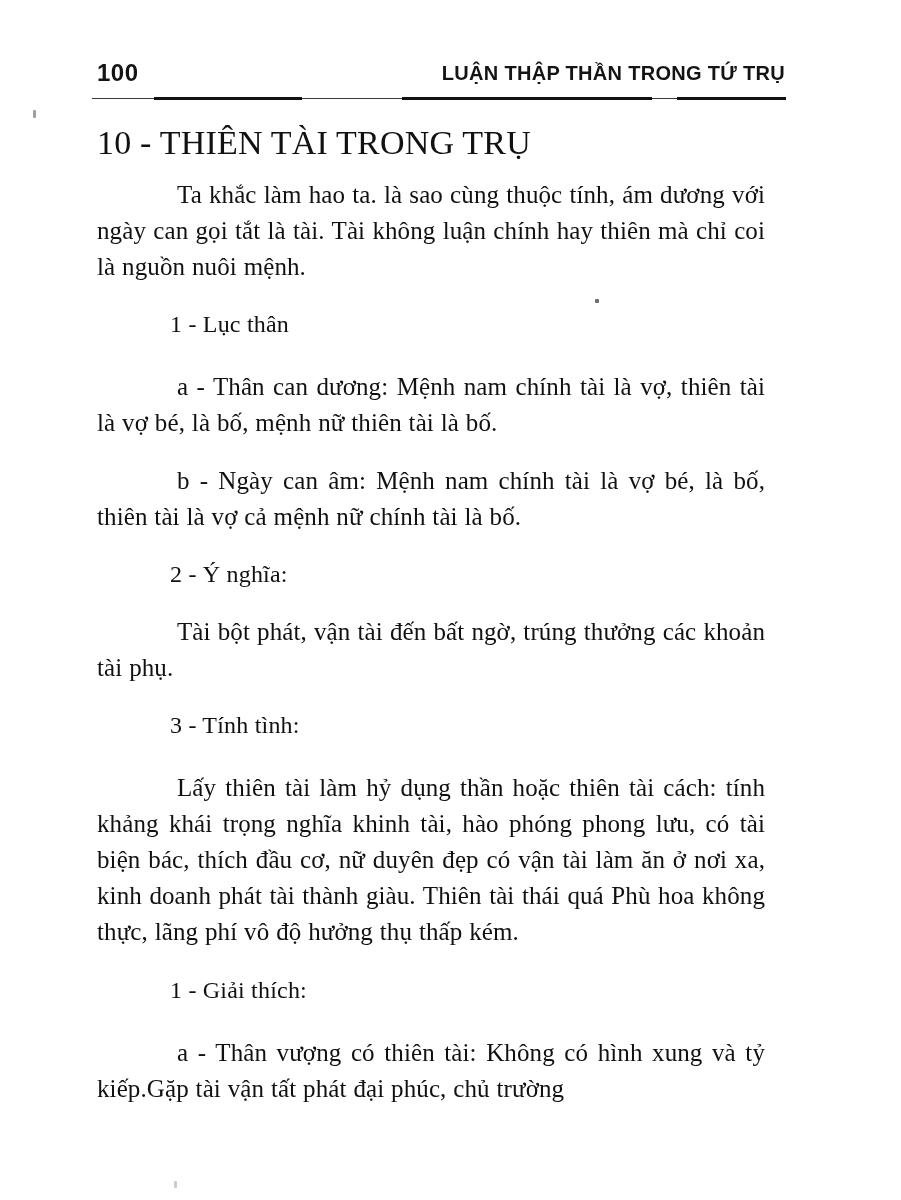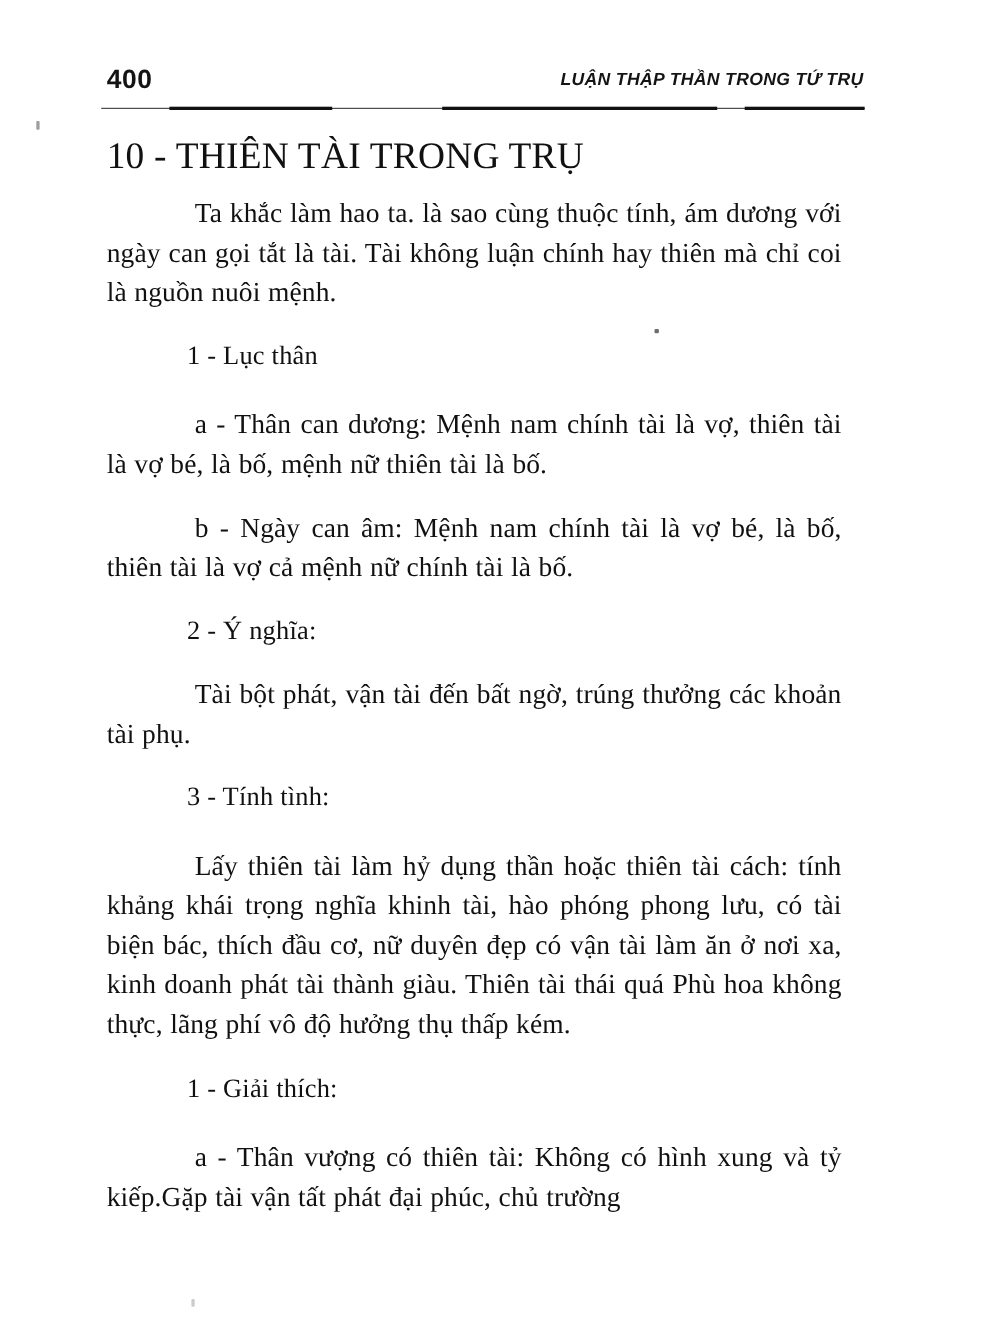--- a/index.html
+++ b/index.html
@@ -42,27 +42,26 @@
     font-weight: 700;
     letter-spacing: 0.5px;
     line-height: 30px;
     color: #141414;
   }
   .running-title {
     position: absolute;
     right: 0;
     top: 0;
     font-family: "Liberation Sans", "DejaVu Sans", sans-serif;
-    font-size: 16px;
+    font-size: 20px;
     font-weight: 700;
     letter-spacing: 0.3px;
     line-height: 30px;
     color: #141414;
     white-space: nowrap;
-    font-style: italic;
   }
 
   
   .rule {
     position: absolute;
     left: 92px;
     top: 97px;
     width: 694px;
     height: 4px;
   }
@@ -129,21 +128,21 @@
     border-radius: 1px;
     opacity: 0.85;
   }
 </style>
 </head>
 <body>
 
 <div class="page">
 
   <div class="header">
-    <div class="folio">400</div>
+    <div class="folio">100</div>
     <div class="running-title">LUẬN THẬP THẦN TRONG TỨ TRỤ</div>
   </div>
 
   <div class="rule">
     <div class="seg" style="left:0px; width:694px;"></div>
     <div class="seg thick" style="left:62px; width:148px;"></div>
     <div class="seg thick" style="left:310px; width:250px;"></div>
     <div class="seg thick" style="left:585px; width:109px;"></div>
   </div>
 

